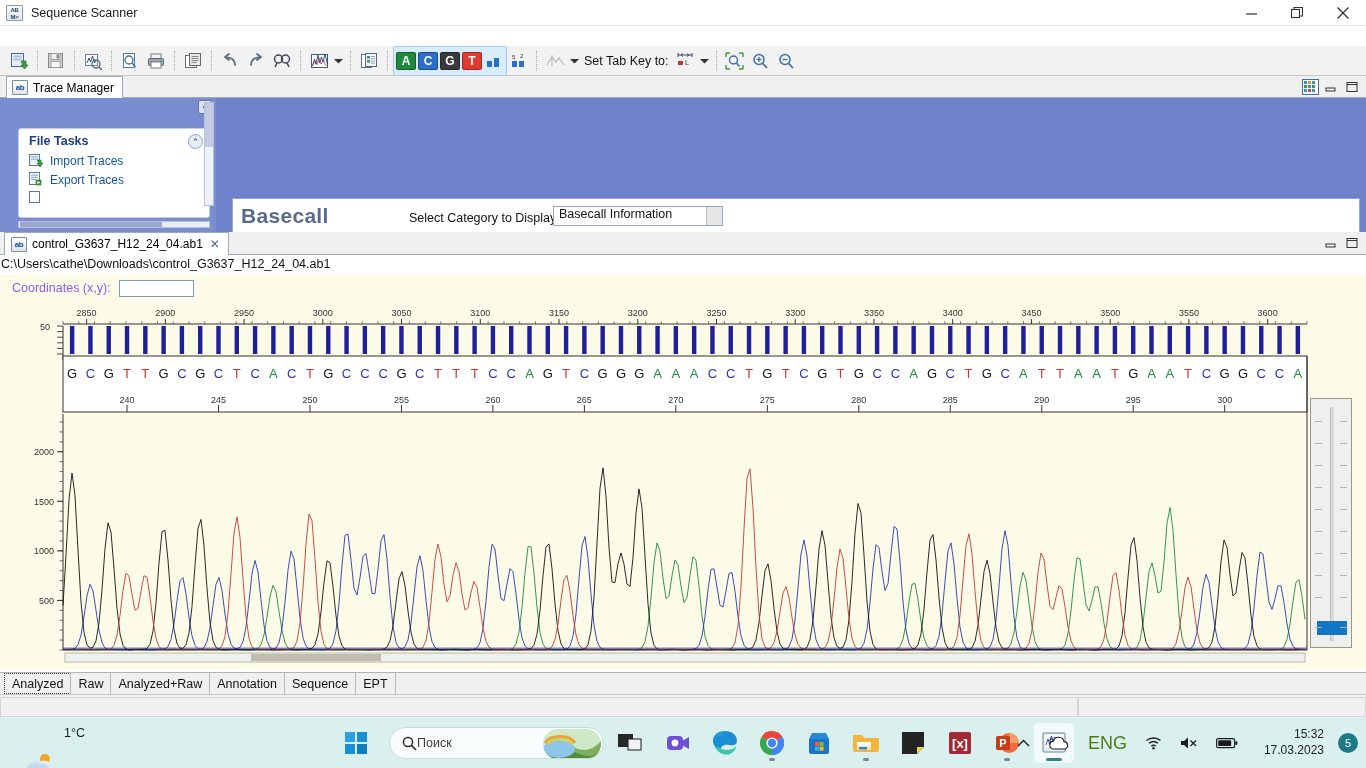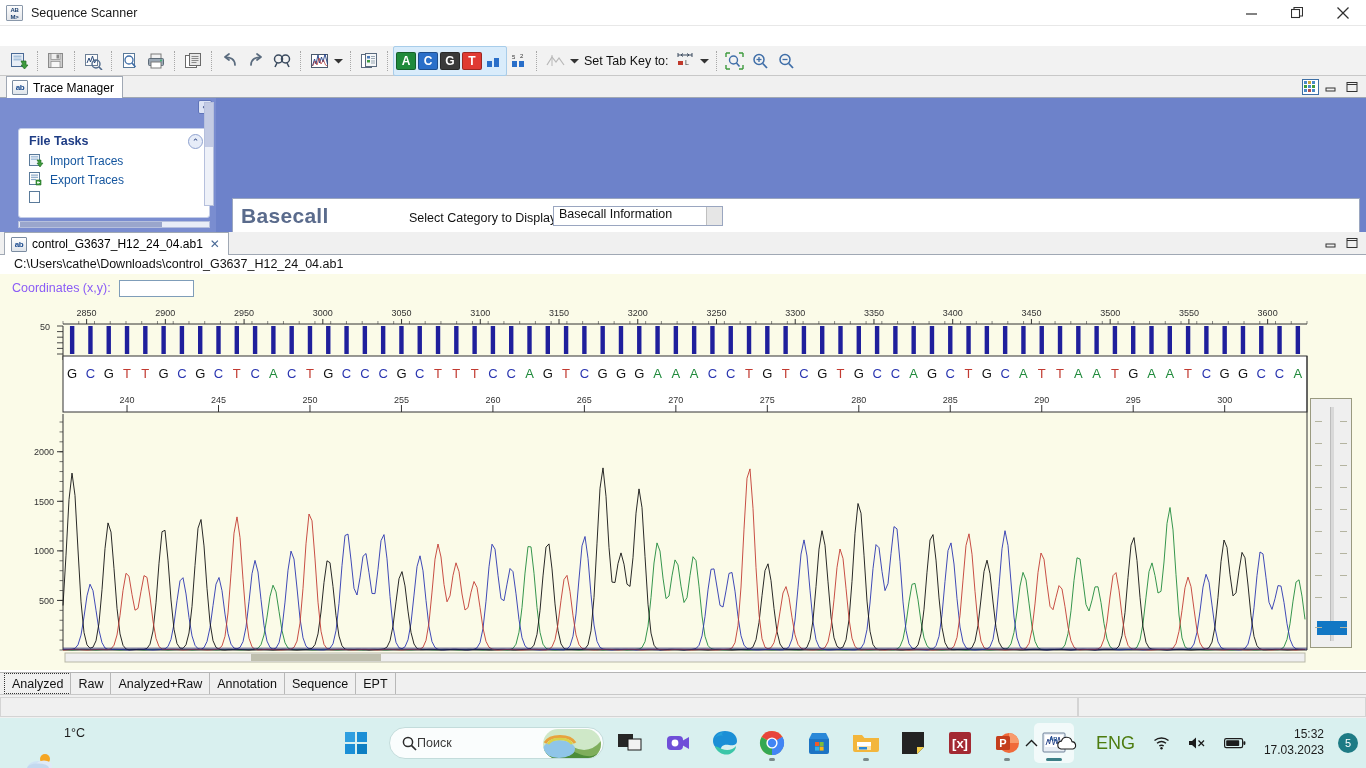--- a/index.html
+++ b/index.html
@@ -177,21 +177,21 @@
     background: #f0f0f0; border-bottom: 1px solid #a0a8b4;
   }
   .tv-tab {
     position: absolute; left: 4px; top: 0; height: 23px;
     background: #ffffff; border: 1px solid #a0a8b4; border-bottom: none;
     display: flex; align-items: center; padding: 0 6px; gap: 5px;
   }
   .tab-close { color: #4a6a96; font-size: 12px; padding: 0 2px; }
   .tv-path {
     position: absolute; left: 0; top: 255px; width: 1366px; height: 19px;
-    background: #ffffff; font-size: 12.5px; color: #111; padding-left: 14px; line-height: 19px;
+    background: #ffffff; font-size: 12.5px; color: #111; padding-left: 1px; line-height: 19px;
   }
   .coord-bar {
     position: absolute; left: 0; top: 274px; width: 1366px; height: 28px;
     background: #fbfbe8; display: flex; align-items: center; padding-left: 12px; gap: 8px;
   }
   .coord-label { font-size: 12.5px; color: #8b5cf6; }
   .coord-input {
     width: 75px; height: 17px; background: #ffffff; border: 1px solid #7f9db9;
   }
 
@@ -257,21 +257,21 @@
     border-radius: 5px; position: relative;
   }
   .tb-app.active { background: rgba(255,255,255,.65); }
   .tb-app .dot {
     position: absolute; bottom: 2px; left: 50%; transform: translateX(-50%);
     width: 6px; height: 3px; border-radius: 2px; background: #7a8a8a;
   }
   .tb-app.active .dot { width: 16px; background: #3c7f86; }
   .tray { position: absolute; right: 8px; top: 0; height: 50px; display: flex; align-items: center; gap: 10px; }
   .tray-item { display: flex; align-items: center; justify-content: center; padding: 4px; border-radius: 4px; }
-  .clock { text-align: right; line-height: 1.3; padding: 2px 4px; border-radius: 4px; }
+  .clock { text-align: right; line-height: 1.3; padding: 2px 4px; border-radius: 4px; margin-left: 8px; }
   .clock div { font-size: 12px; color: #1c1c1c; }
   .badge {
     width: 20px; height: 20px; border-radius: 50%; background: #1e7b85; color: #fff;
     font-size: 11px; display: flex; align-items: center; justify-content: center;
   }
 </style>
 </head>
 <body>
 
 <div id="app">

